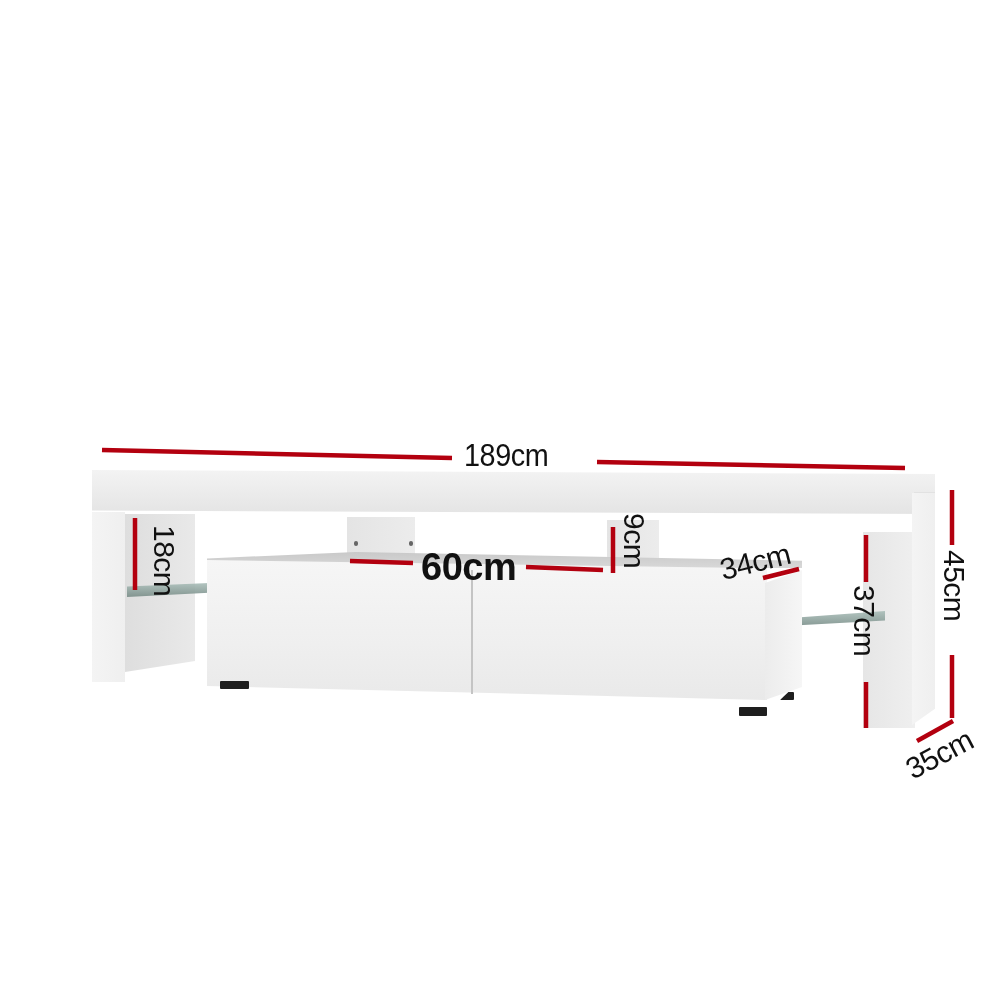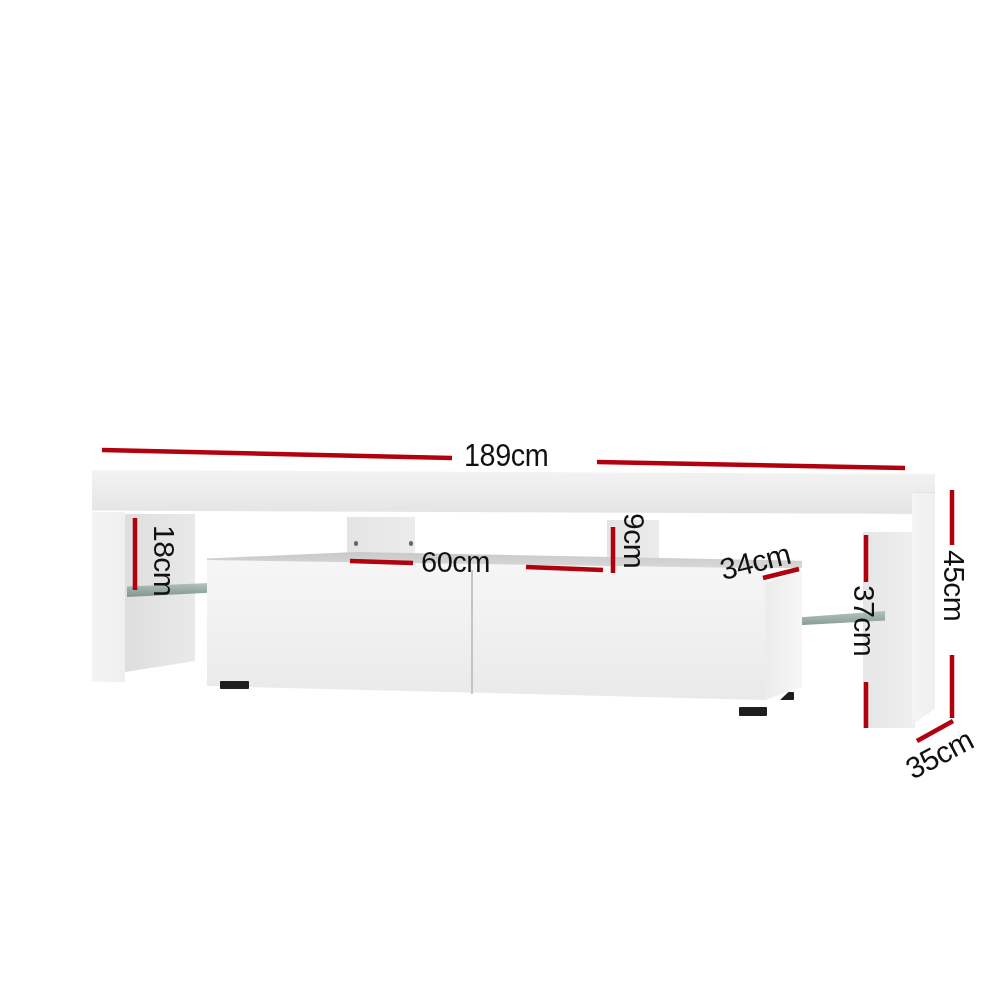--- a/index.html
+++ b/index.html
@@ -82,21 +82,21 @@
       <line x1="935" y1="655" x2="935" y2="718"></line>
 
       <line x1="900" y1="741" x2="936" y2="721"></line>
     </g>
   </svg>
 
   <div class="dim-label" style="left:447px; top:440px; font-size:31px; transform: scaleX(0.93); transform-origin:left;">189cm</div>
 
   <div class="dim-label" style="left:110px; top:525px; transform-origin: 0 0; transform: translate(52px, 0) rotate(90deg);">18cm</div>
 
-  <div class="dim-label" style="left:404px; top:548px; font-size:29px;">60cm</div>
+  <div class="dim-label" style="left:404px; top:548px; font-size:38px;font-weight:bold;">60cm</div>
 
   <div class="dim-label" style="left:600px; top:513px; transform-origin: 0 0; transform: translate(32px, 0) rotate(90deg);">9cm</div>
 
   <div class="dim-label" style="left:700px; top:556px; transform-origin: 0 0; transform: rotate(-14deg);">34cm</div>
 
   <div class="dim-label" style="left:832px; top:585px; transform-origin: 0 0; transform: translate(30px, 0) rotate(90deg);">37cm</div>
 
   <div class="dim-label" style="left:920px; top:550px; transform-origin: 0 0; transform: translate(32px, 0) rotate(90deg);">45cm</div>
 
   <div class="dim-label" style="left:884px; top:758px; transform-origin: 0 0; transform: rotate(-28deg);">35cm</div>

